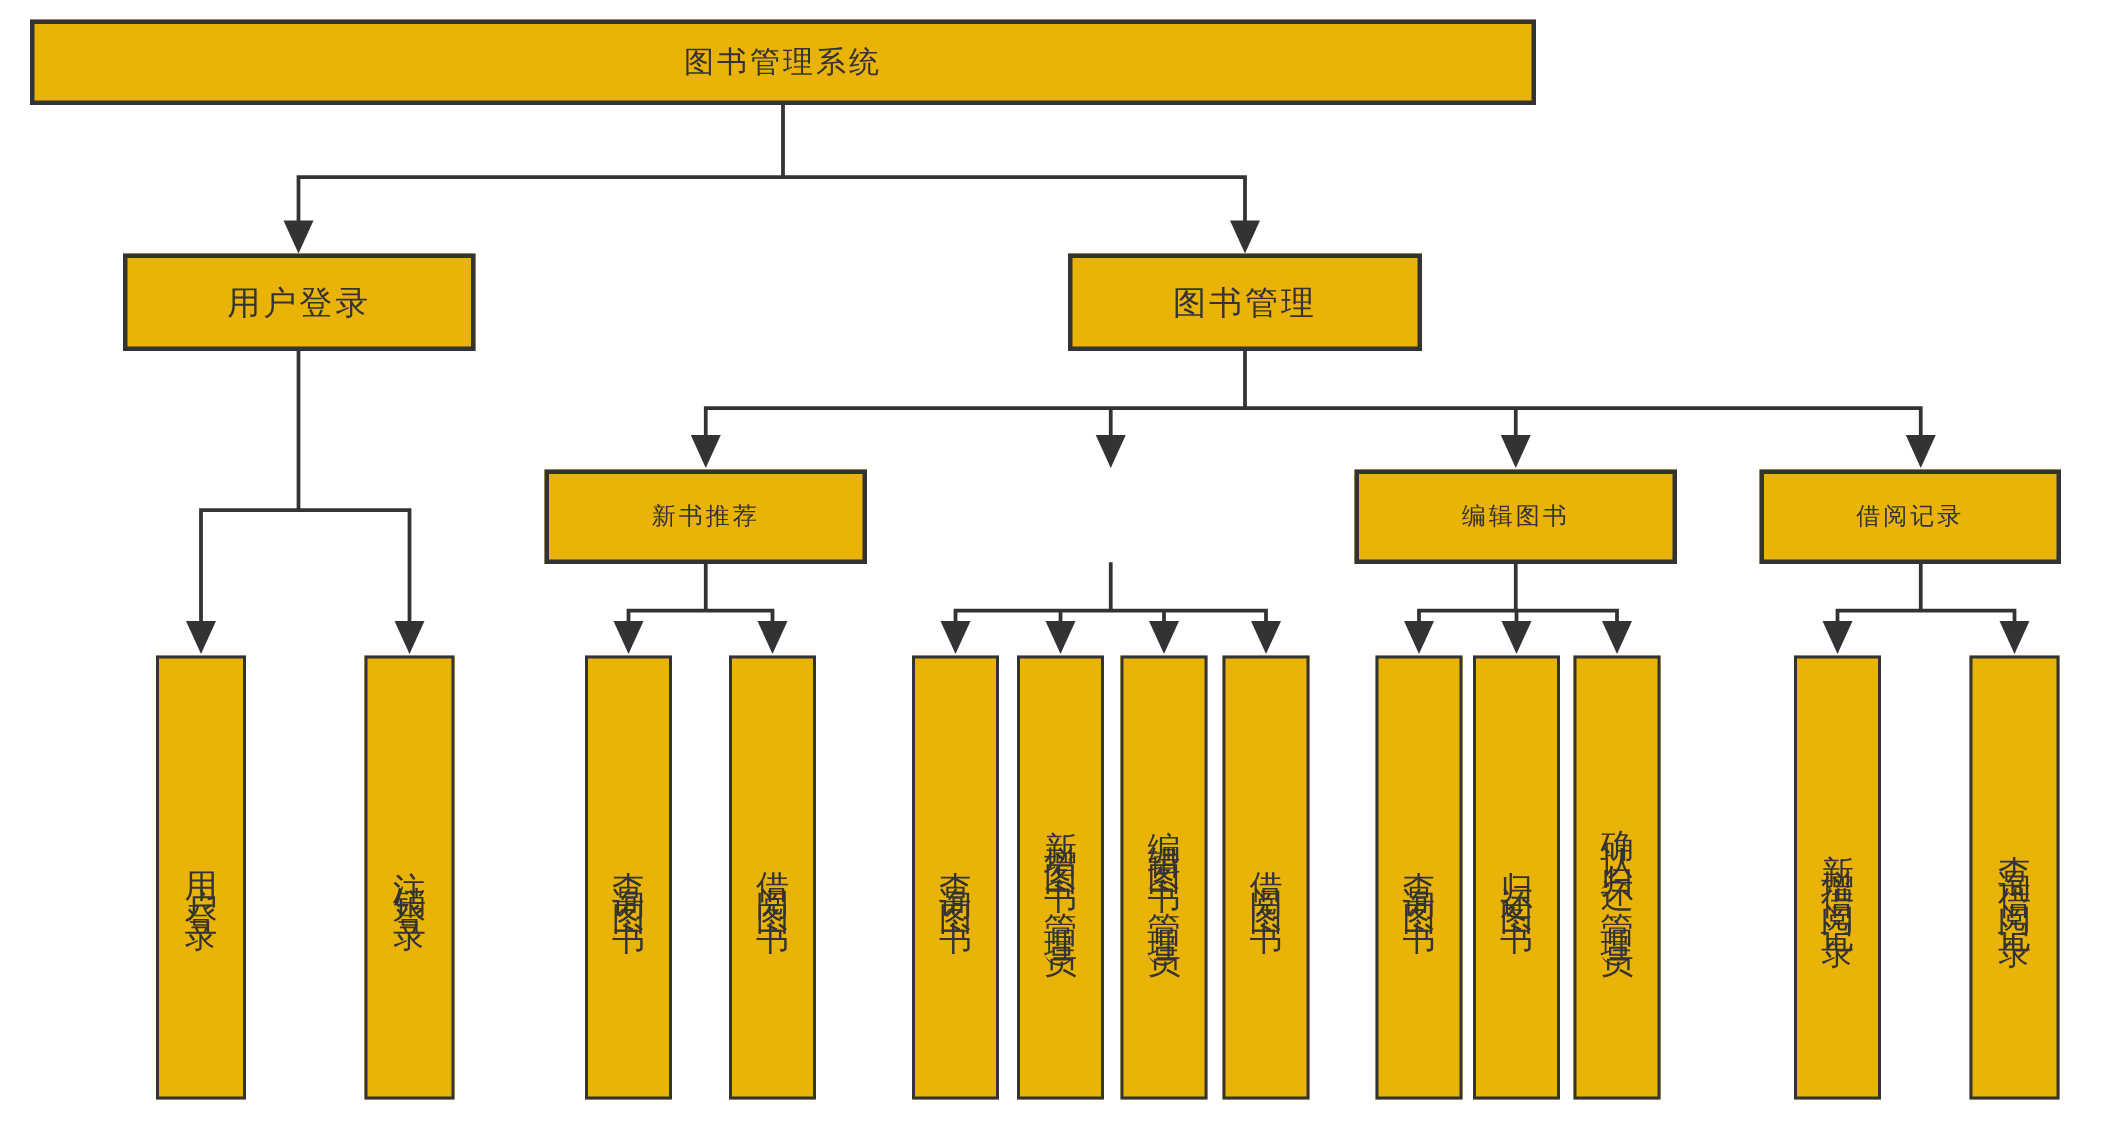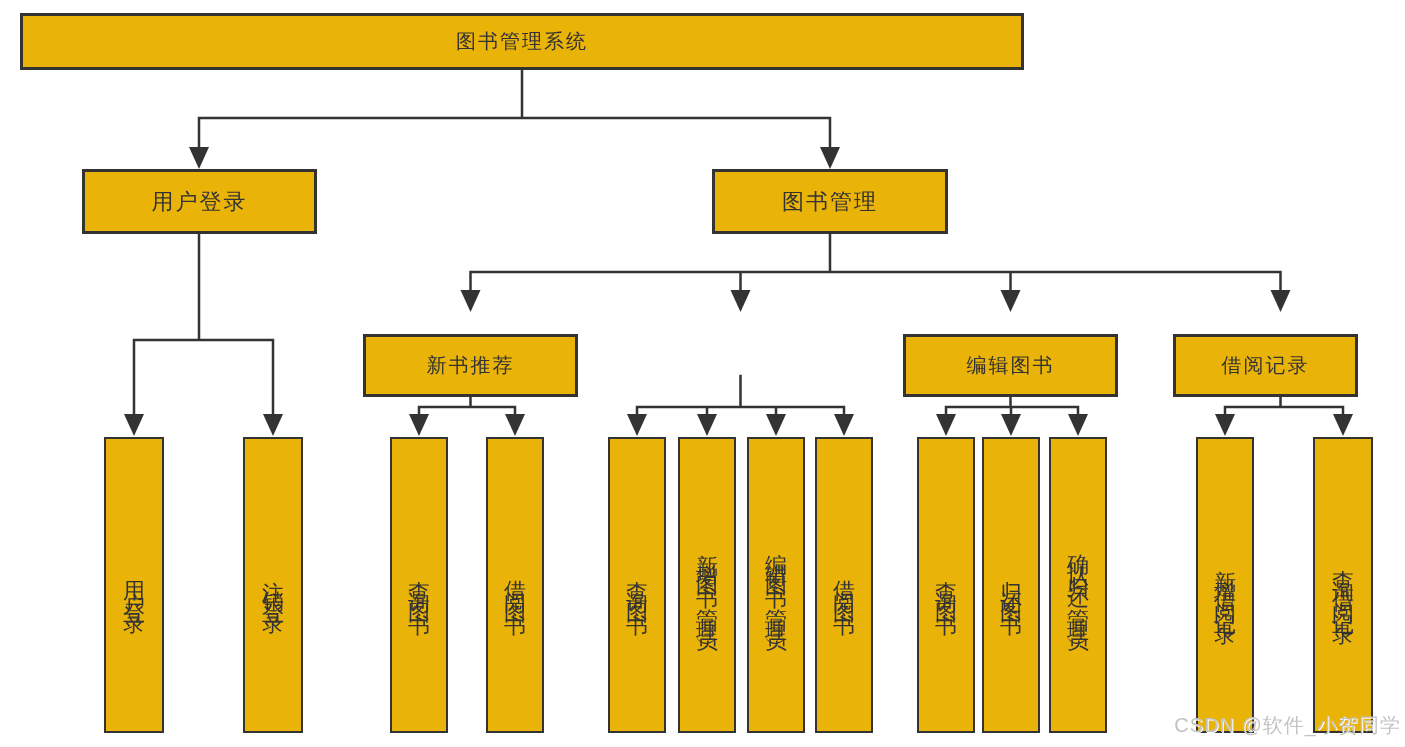--- a/index.html
+++ b/index.html
@@ -36,21 +36,21 @@
     border: 3px solid #333333;
     display: flex;
     align-items: center;
     justify-content: center;
     color: #333333;
     text-align: right;
     white-space: nowrap;
   }
   .box.root  { font-size: 20px; letter-spacing: 2px; }
   .box.lvl2  { font-size: 22px; letter-spacing: 2px; }
-  .box.lvl3  { font-size: 20px; letter-spacing: 2px; margin-top: 21px; }
+  .box.lvl3  { font-size: 16px; letter-spacing: 2px; }
   .box.leaf {
     border-width: 2.5px;
     writing-mode: vertical-rl;
     text-orientation: mixed;
     font-size: 22px;
     letter-spacing: 11px;
     line-height: 1;
     white-space: nowrap;
   }
   .watermark {
@@ -105,35 +105,34 @@
     <polygon points="1333,414 1353,414 1343,436"></polygon>
   </svg>
 
   <div class="box root" style="left:20px; top:13px; width:1004px; height:57px;">图书管理系统</div>
 
   <div class="box lvl2" style="left:82px; top:169px; width:235px; height:65px;">用户登录</div>
   <div class="box lvl2" style="left:712px; top:169px; width:236px; height:65px;">图书管理</div>
 
   <div class="box lvl3" style="left:363px; top:313px; width:215px; height:63px;">新书推荐</div>
   <div class="box lvl3" style="left:903px; top:313px; width:215px; height:63px;">编辑图书</div>
-  <div class="box lvl3" style="left:1173px; top:313px; width:185px; height:63px;">借阅记录</div>
+  <div class="box lvl3" style="left:1173px; top:313px; width:201px; height:63px;">借阅记录</div>
 
   <div class="box leaf" style="left:104px; top:437px; width:60px; height:296px;">用户登录</div>
   <div class="box leaf" style="left:243px; top:437px; width:60px; height:296px;">注销登录</div>
 
   <div class="box leaf" style="left:390px; top:437px; width:58px; height:296px;">查询图书</div>
   <div class="box leaf" style="left:486px; top:437px; width:58px; height:296px;">借阅图书</div>
 
   <div class="box leaf" style="left:608px; top:437px; width:58px; height:296px;">查询图书</div>
   <div class="box leaf" style="left:678px; top:437px; width:58px; height:296px;">新增图书（管理员）</div>
   <div class="box leaf" style="left:747px; top:437px; width:58px; height:296px;">编辑图书（管理员）</div>
   <div class="box leaf" style="left:815px; top:437px; width:58px; height:296px;">借阅图书</div>
 
   <div class="box leaf" style="left:917px; top:437px; width:58px; height:296px;">查询图书</div>
   <div class="box leaf" style="left:982px; top:437px; width:58px; height:296px;">归还图书</div>
   <div class="box leaf" style="left:1049px; top:437px; width:58px; height:296px;">确认归还（管理员）</div>
 
   <div class="box leaf" style="left:1196px; top:437px; width:58px; height:296px;">新增借阅记录</div>
   <div class="box leaf" style="left:1313px; top:437px; width:60px; height:296px;">查询借阅记录</div>
 
-  <div class="watermark">CSDN @软件_小贺同学</div>
 
 </div>
 
 </body></html>

